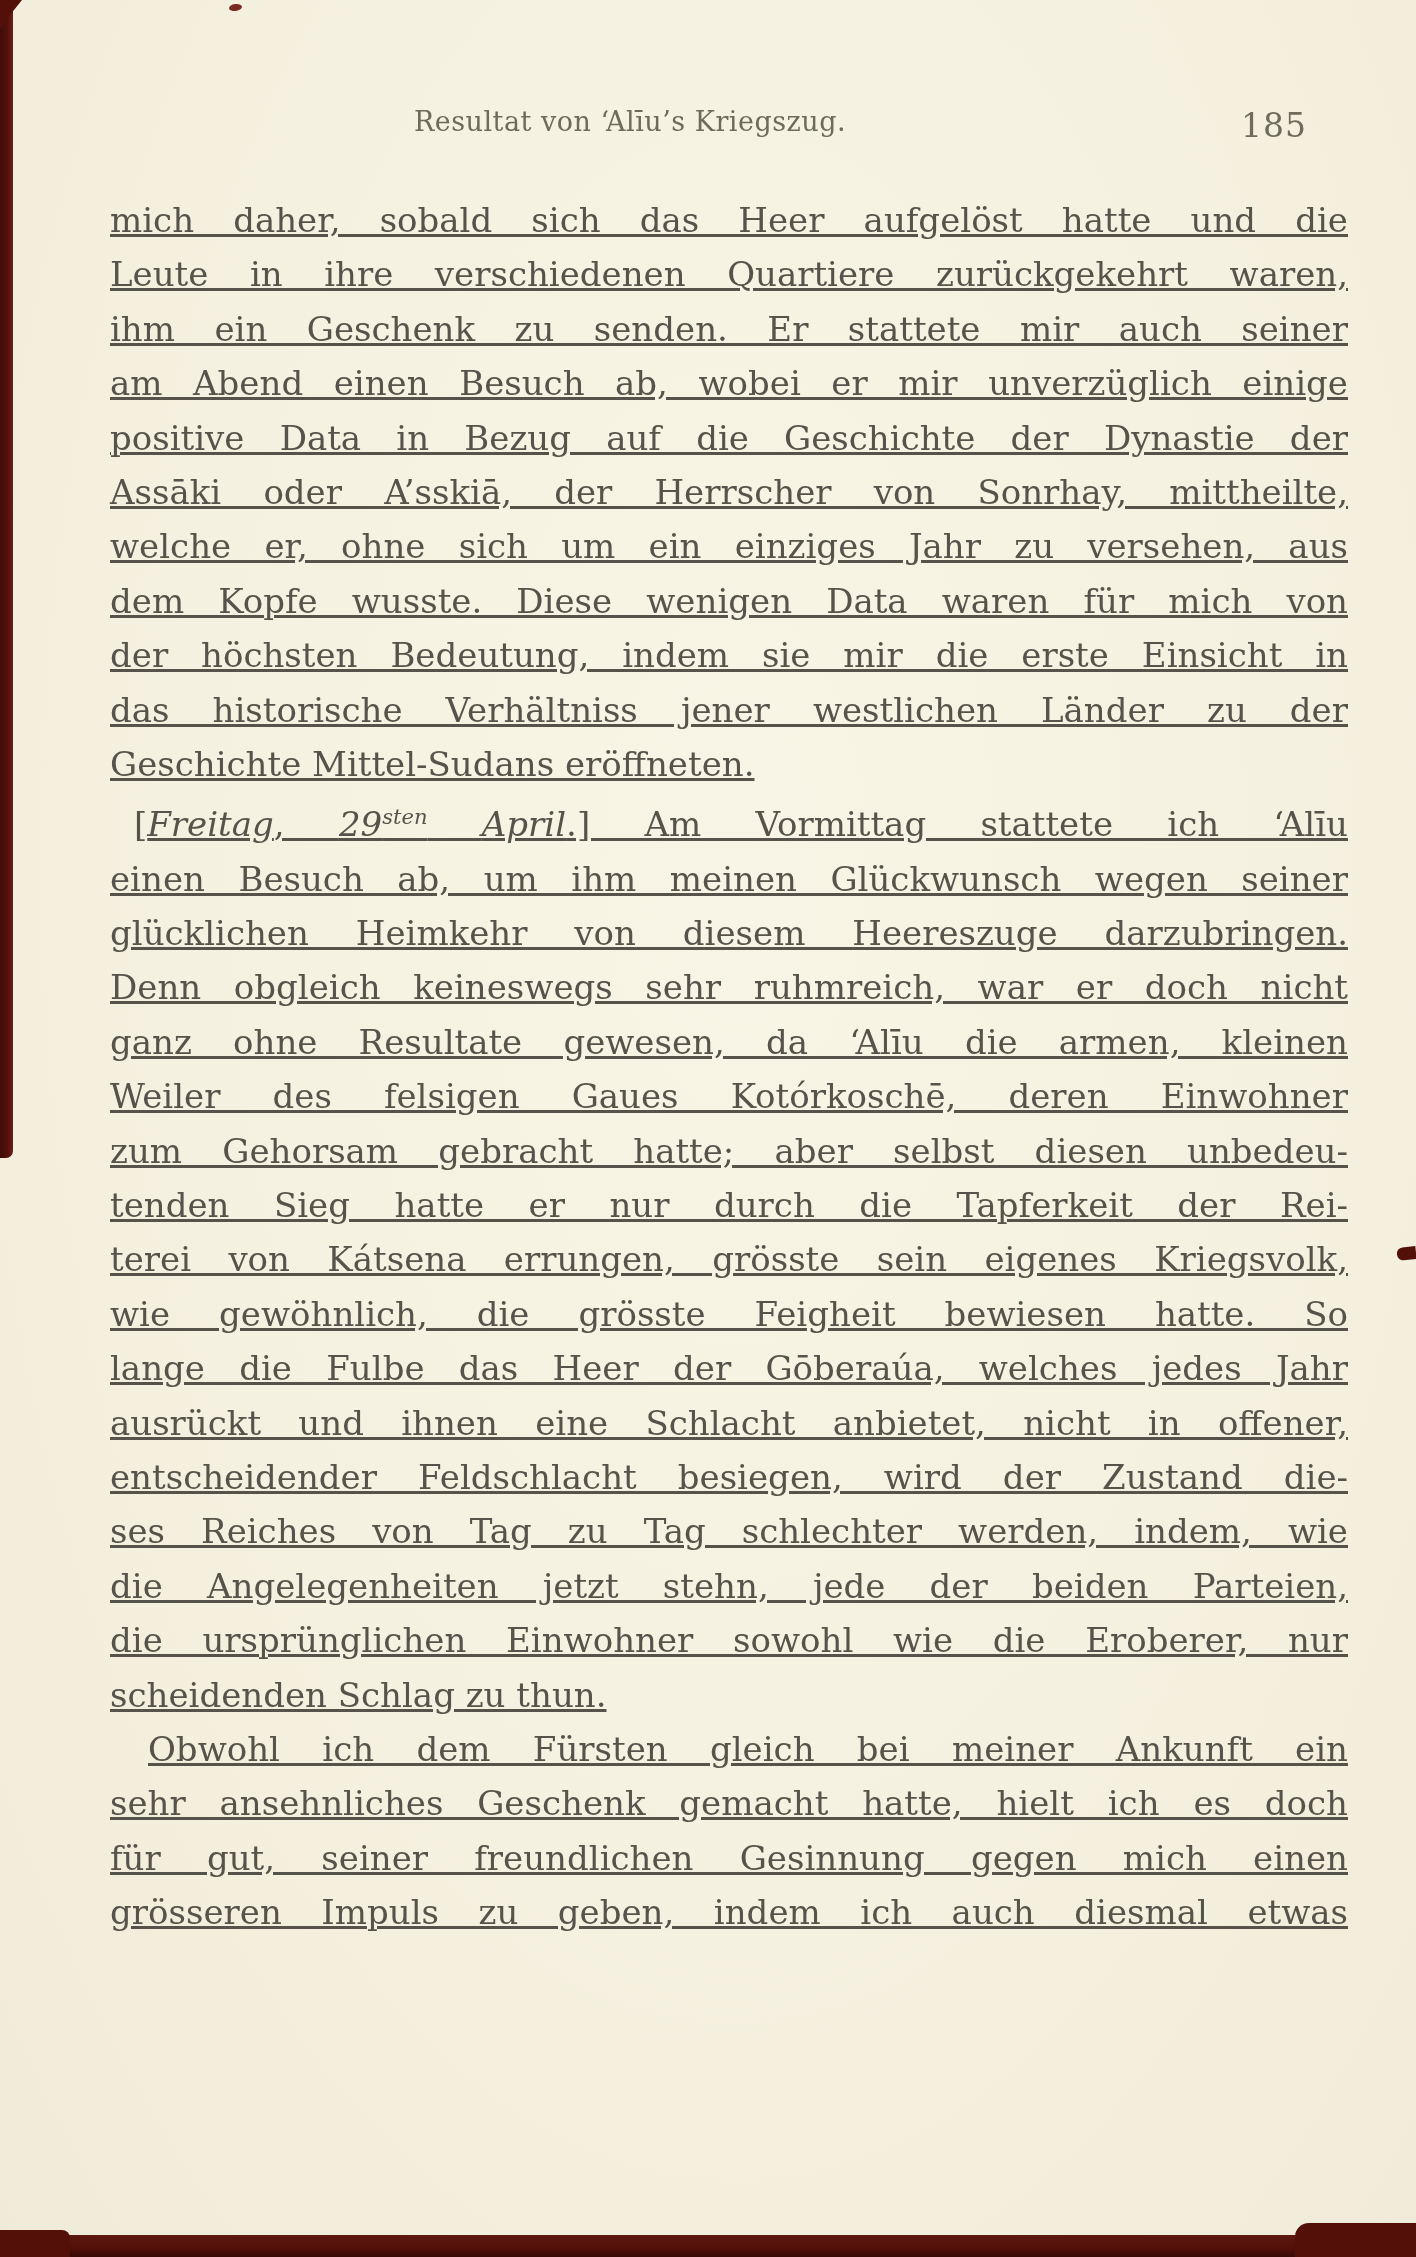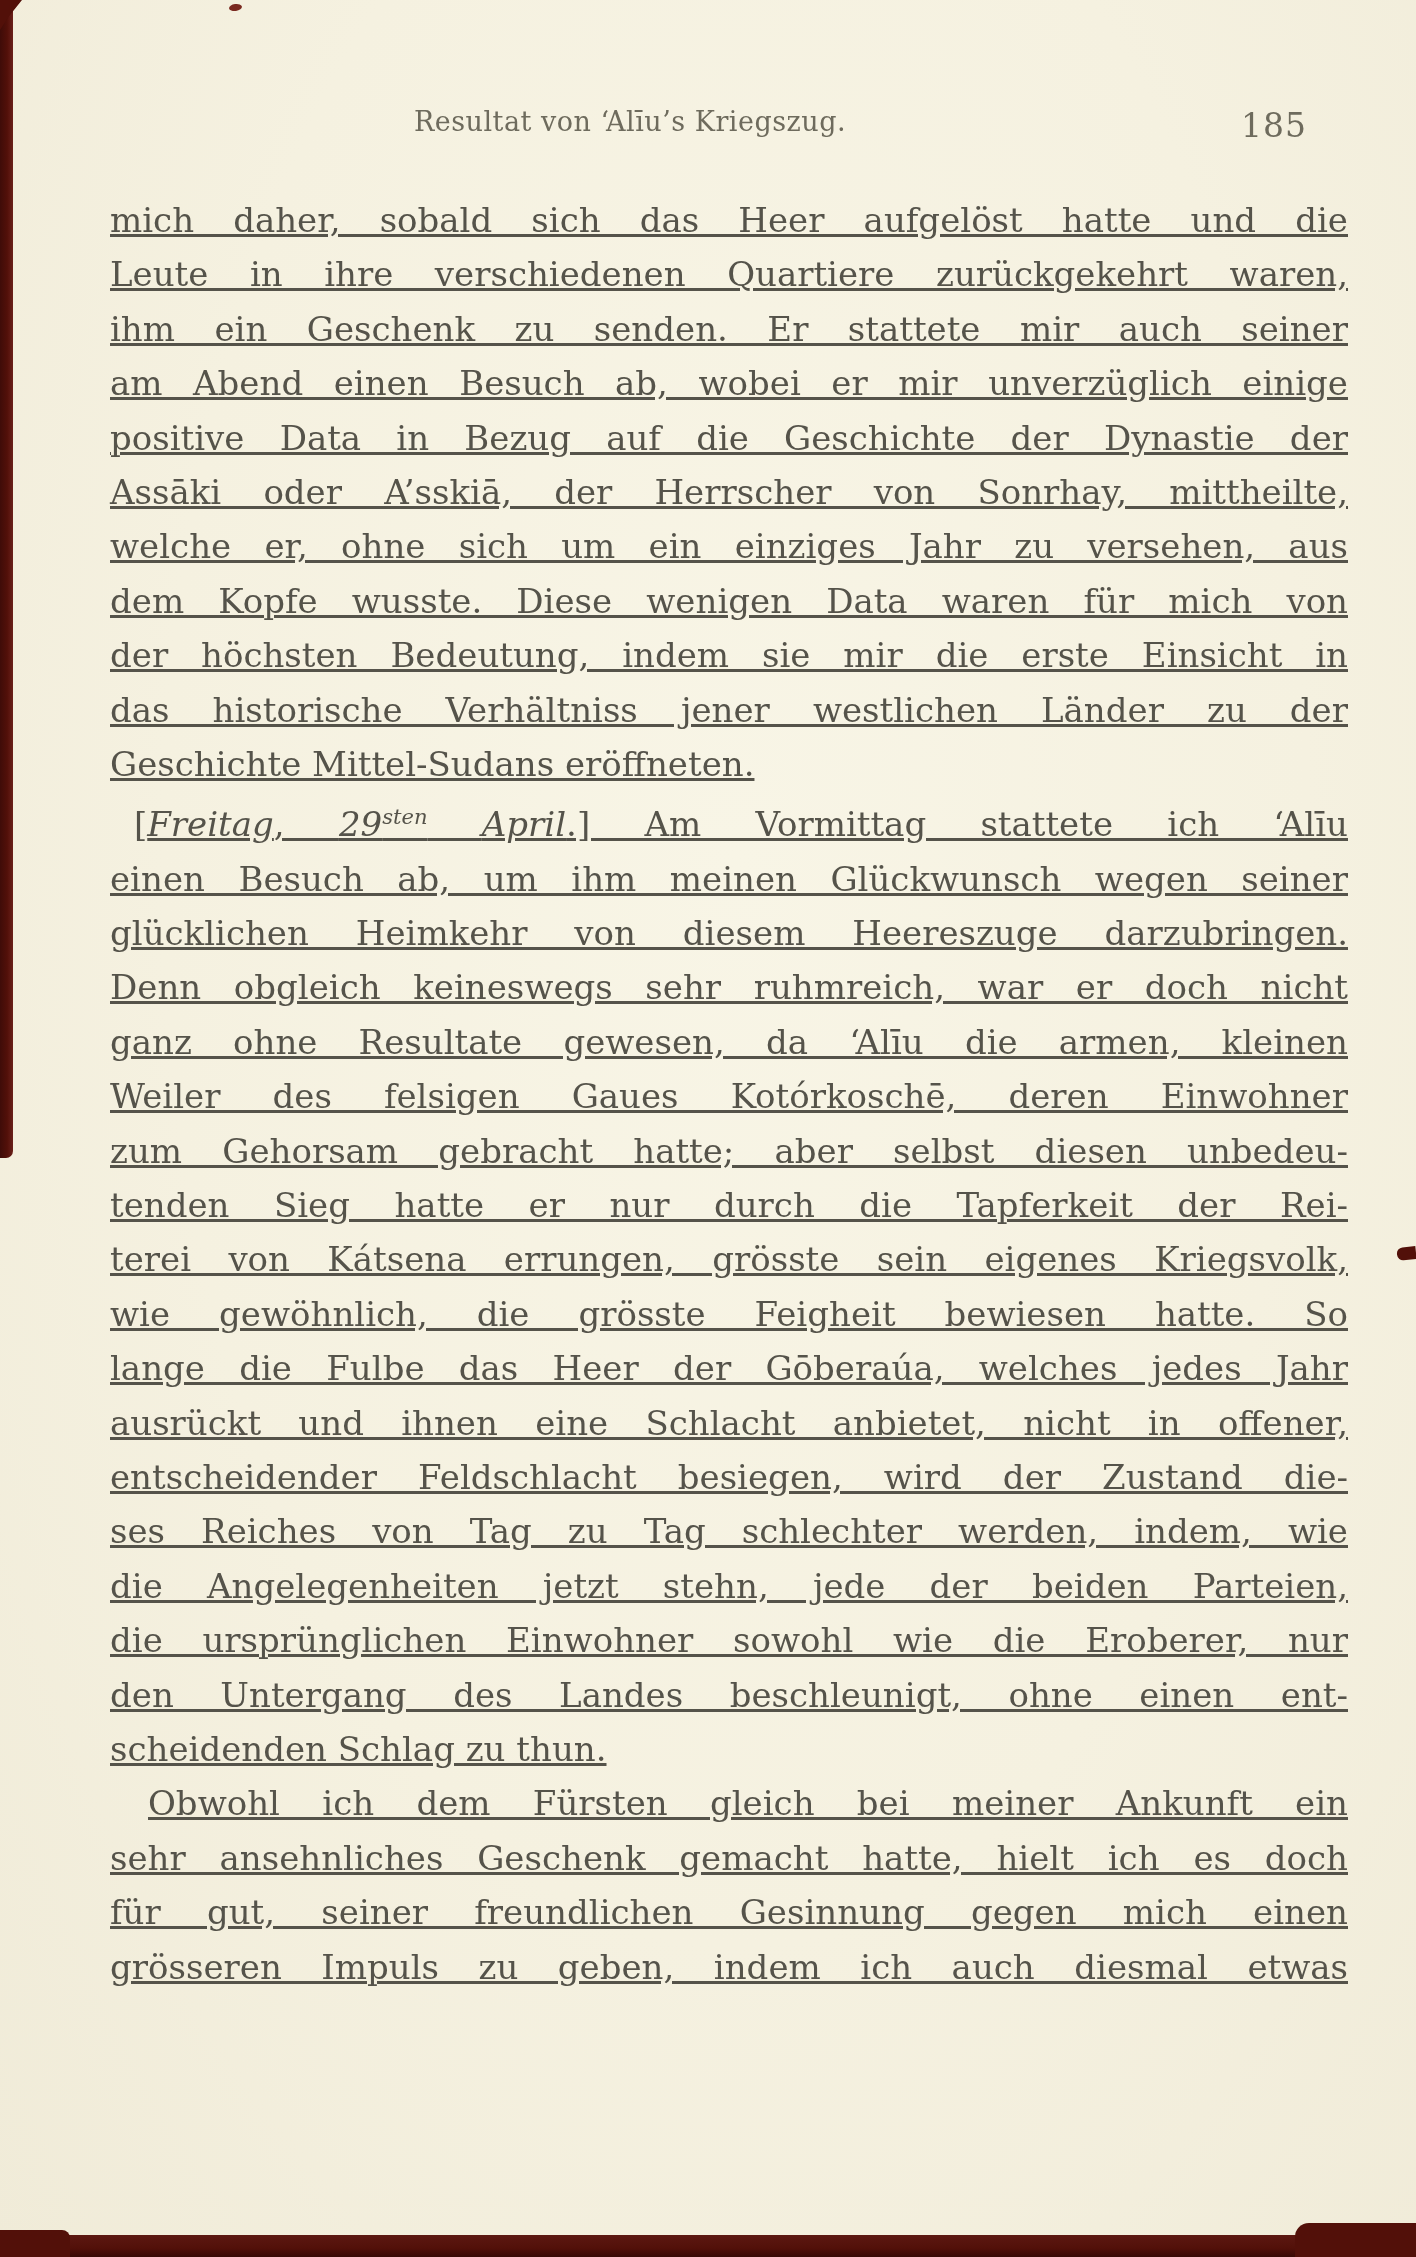--- a/index.html
+++ b/index.html
@@ -99,21 +99,20 @@
       <div class="line">zum Gehorsam gebracht hatte; aber selbst diesen unbedeu-</div>
       <div class="line">tenden Sieg hatte er nur durch die Tapferkeit der Rei-</div>
       <div class="line">terei von Kátsena errungen, grösste sein eigenes Kriegsvolk,</div>
       <div class="line">wie gewöhnlich, die grösste Feigheit bewiesen hatte.  So</div>
       <div class="line">lange die Fulbe das Heer der Gōberaúa, welches jedes Jahr</div>
       <div class="line">ausrückt und ihnen eine Schlacht anbietet, nicht in offener,</div>
       <div class="line">entscheidender Feldschlacht besiegen, wird der Zustand die-</div>
       <div class="line">ses Reiches von Tag zu Tag schlechter werden, indem, wie</div>
       <div class="line">die Angelegenheiten jetzt stehn, jede der beiden Parteien,</div>
       <div class="line">die ursprünglichen Einwohner sowohl wie die Eroberer, nur</div>
-      <div class="line">den Untergang des Landes beschleunigt, ohne einen ent-</div>
       <div class="line para-end">scheidenden Schlag zu thun.</div>
       <div class="line" style="text-indent: 38px;">Obwohl ich dem Fürsten gleich bei meiner Ankunft ein</div>
       <div class="line">sehr ansehnliches Geschenk gemacht hatte, hielt ich es doch</div>
       <div class="line">für gut, seiner freundlichen Gesinnung gegen mich einen</div>
       <div class="line">grösseren Impuls zu geben, indem ich auch diesmal etwas</div>
     </div>
 
   <div class="scan-edge-left"></div>
   <div class="scan-corner-topleft"></div>
   <div class="scan-speck-top"></div>

